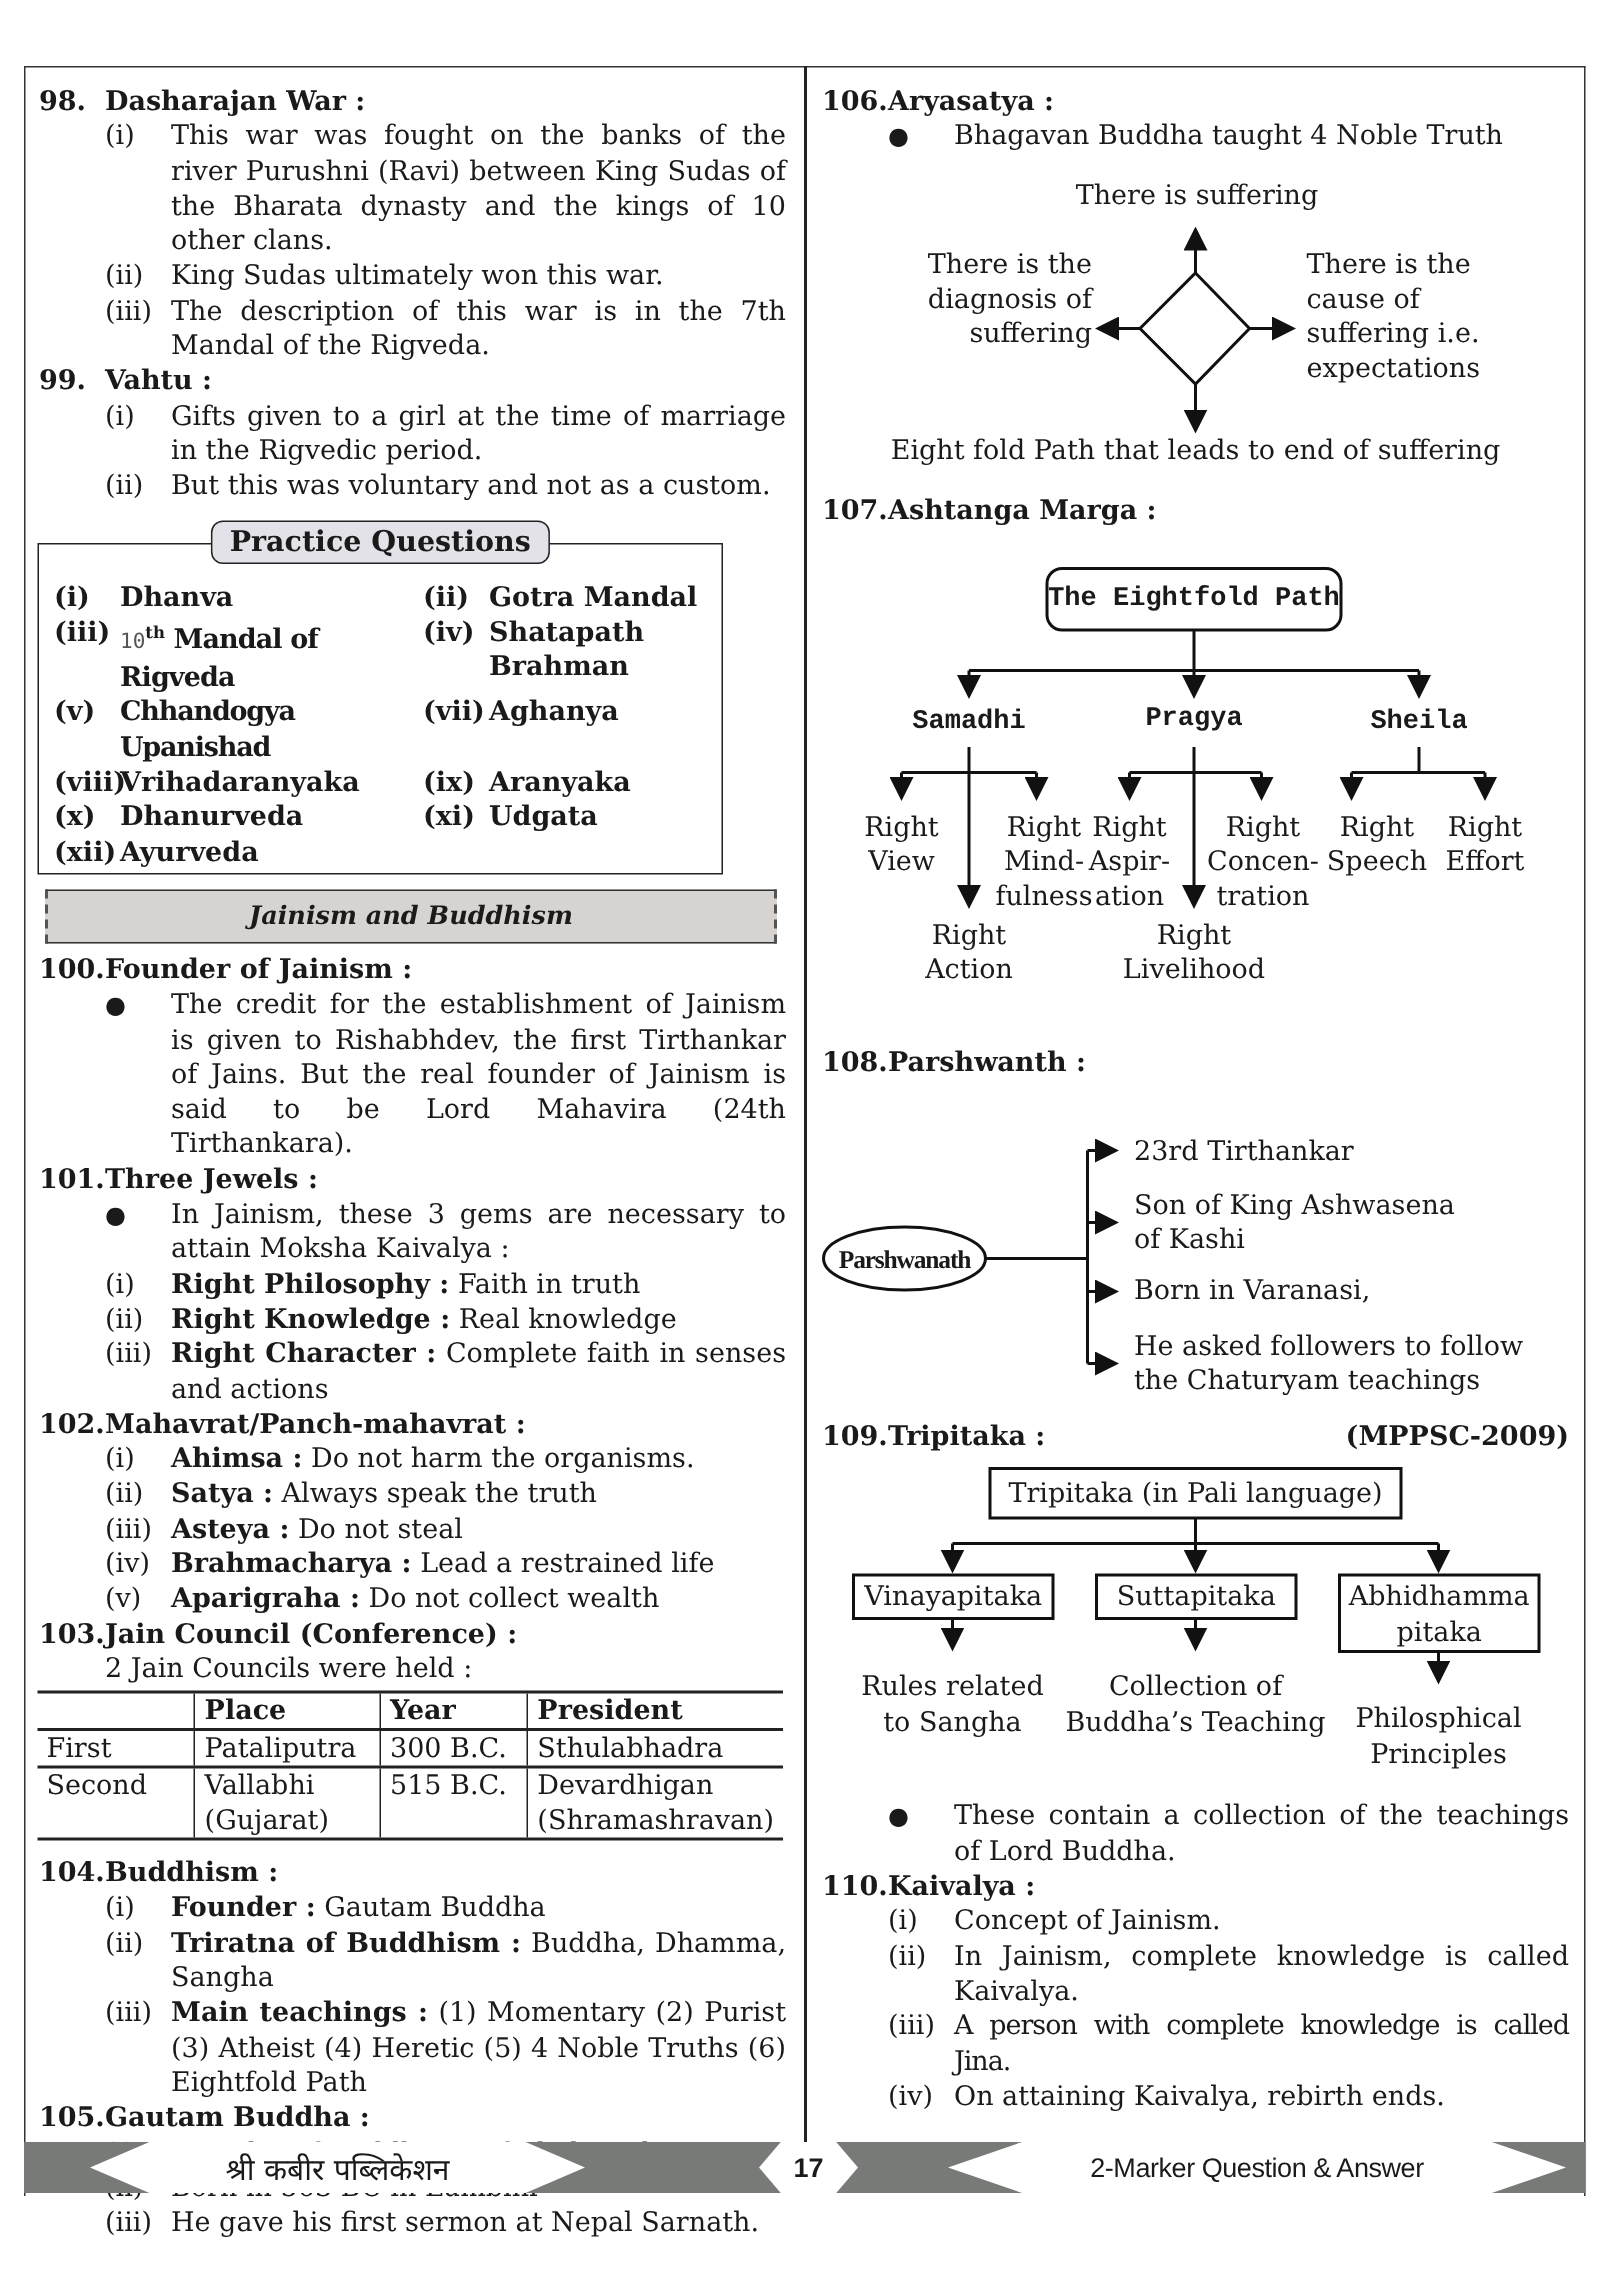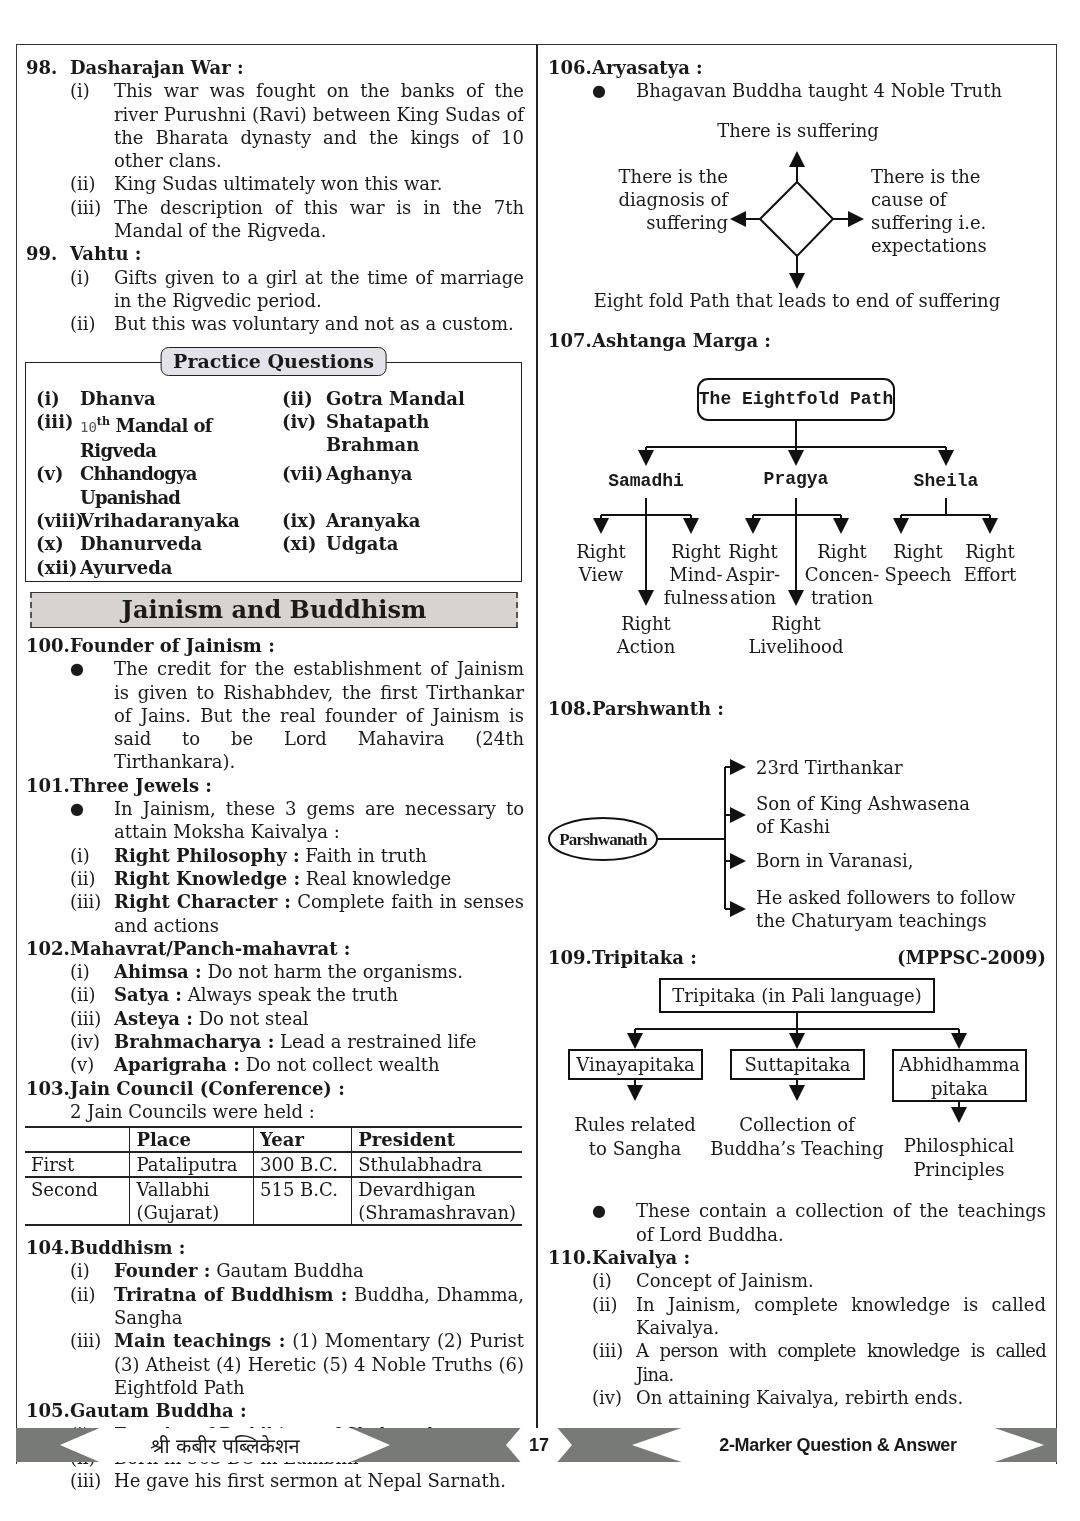--- a/index.html
+++ b/index.html
@@ -10,42 +10,42 @@
   .col { position: absolute; top: 56px; font-size: 18px; line-height: 23.3px; }
   .col-left { left: 26px; width: 498px; }
   .col-right { left: 548px; width: 498px; }
   .q-head { display: flex; font-weight: bold; font-size: 18px; }
   .q-num { width: 44px; flex: none; }
   .item { display: flex; padding-left: 44px; text-align: justify; }
   .item .mk { width: 44px; flex: none; }
   .item .tx { flex: 1; }
   .item b { font-weight: bold; }
   .bullet .mk { text-align: left; padding-left: 0; font-size: 16px; }
-  .practice-box { position: relative; margin-top: 26px; border: 1.5px solid #222; padding: 24px 10px 2px 10px; width: 497px; margin-left: -1px; }
+  .practice-box { position: relative; margin-top: 26px; border: 1.5px solid #222; padding: 24px 10px 2px 10px; width: 457px; margin-left: -1px; }
   .practice-title { position: absolute; top: -16px; left: 50%; transform: translateX(-50%); background: #e2e2e8; border: 1.5px solid #222; border-radius: 8px; padding: 2px 12px; font-weight: bold; font-size: 19px; white-space: nowrap; }
   .pq-grid { display: grid; grid-template-columns: 246px 1fr; font-weight: bold; font-size: 18px; line-height: 23.3px; }
   .pq-cell { display: flex; }
   .pq-cell .mk { width: 44px; flex: none; }
   .sup-10 { font-family: "DejaVu Sans Mono", monospace; font-weight: normal; font-size: 14px; color: #555; }
-  .section-banner { margin-top: 10px; margin-left: 4px; width: 488px; height: 36px; background: #d6d3d0; border-top: 1.5px solid #333; border-bottom: 1.5px solid #333; border-left: 2px dashed #555; border-right: 2px dashed #555; text-align: center; font-weight: bold; font-size: 24px; line-height: 34px; }
+  .section-banner { margin-top: 10px; margin-left: 4px; width: 488px; height: 36px; background: #d6d3d0; border-top: 1.5px solid #333; border-bottom: 1.5px solid #333; border-left: 2px dashed #555; border-right: 2px dashed #555; text-align: center; font-weight: bold; font-size: 17px; line-height: 34px; font-style: italic; }
   .council-table { width: 497px; margin-left: -1px; border-collapse: collapse; font-size: 18px; margin-top: 3px; }
   .council-table th, .council-table td { border-top: 2px solid #222; border-bottom: 2px solid #222; padding: 0 6px; text-align: left; vertical-align: top; line-height: 23px; }
   .council-table th { font-weight: bold; }
   .council-table td + td, .council-table th + th { border-left: 1.5px solid #222; }
   .diagram { position: relative; }
   .diagram svg { position: absolute; left: 0; top: 0; overflow: visible; }
   .abs { position: absolute; white-space: nowrap; font-size: 18px; line-height: 23.3px; }
   .ctr { text-align: center; }
   .bold { font-weight: bold; font-family: Liberation Mono, monospace; }
   .tag-right { margin-left: auto; font-weight: bold; }
   .footer { position: absolute; left: 16px; top: 1428px; width: 1041px; height: 34px; background: #777a77; text-align: center; }
   .footer-shape { position: absolute; top: 0; height: 34px; display: flex; align-items: center; justify-content: center; background: #ffffff; }
   .footer-left { left: 44px; width: 330px; clip-path: polygon(0 50%, 12% 0, 88% 0, 100% 50%, 88% 100%, 12% 100%); font-size: 20px; }
   .footer-mid { left: 490px; width: 66px; clip-path: polygon(0 50%, 22% 0, 78% 0, 100% 50%, 78% 100%, 22% 100%); font-weight: bold; font-size: 18px; font-family: "Liberation Sans", sans-serif; }
-  .footer-right { left: 616px; width: 412px; clip-path: polygon(0 50%, 12% 0, 88% 0, 100% 50%, 88% 100%, 12% 100%); font-weight: bold; font-size: 18px; font-family: "Liberation Sans", sans-serif; letter-spacing: -0.3px; }
+  .footer-right { left: 616px; width: 412px; clip-path: polygon(0 50%, 12% 0, 88% 0, 100% 50%, 88% 100%, 12% 100%); font-weight: normal; font-size: 18px; font-family: "Liberation Sans", sans-serif; letter-spacing: -0.3px; }
 </style>
 </head>
 <body>
 
 <div class="page-frame"></div>
 <div class="col-divider"></div>
 
 <div class="col col-left">
 
   <div>

